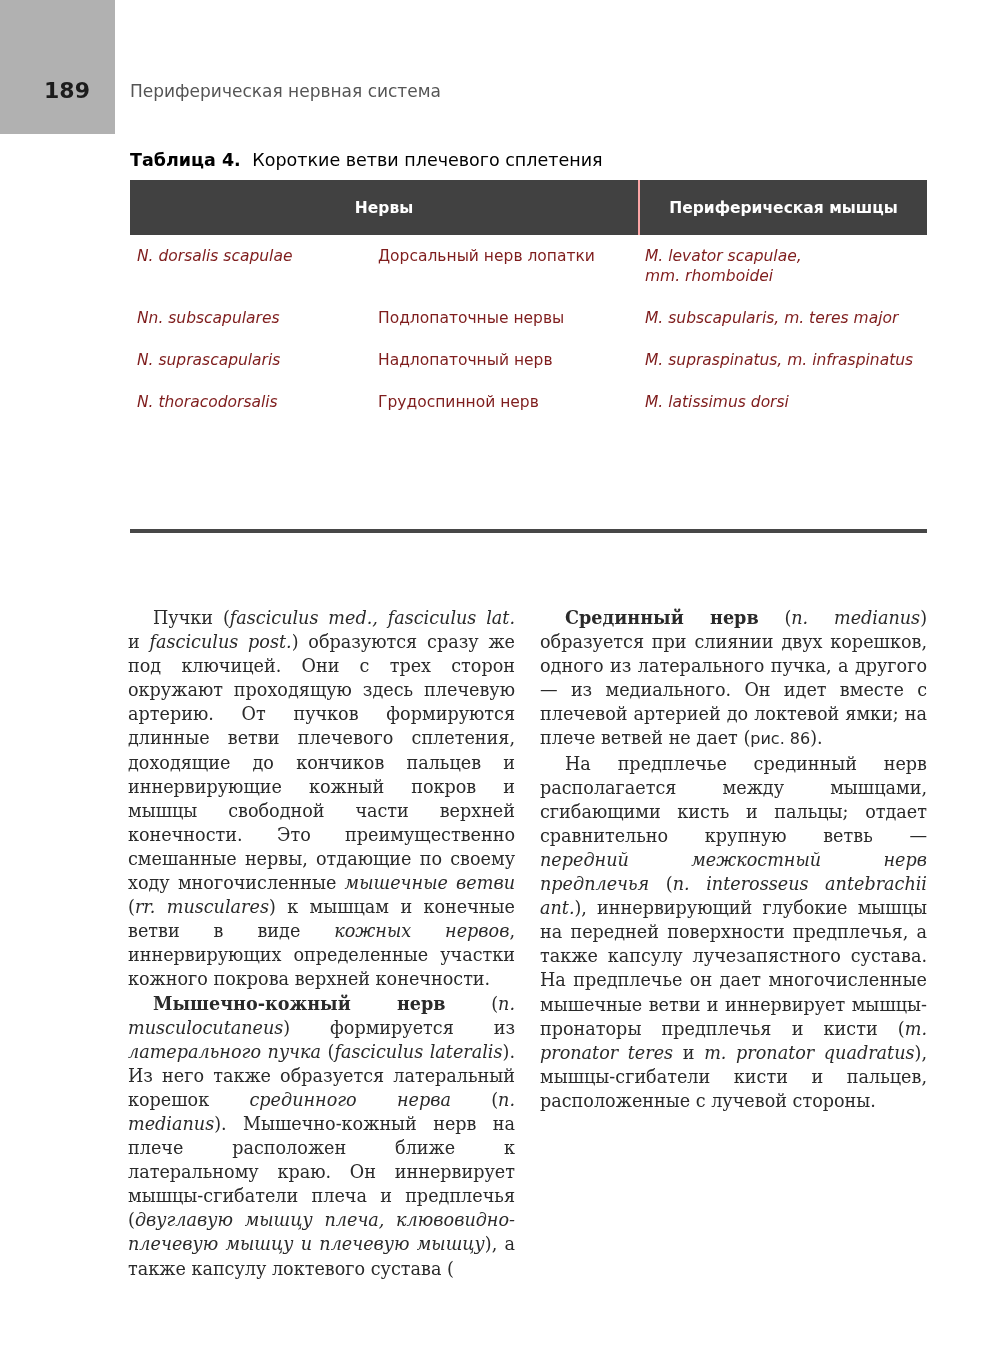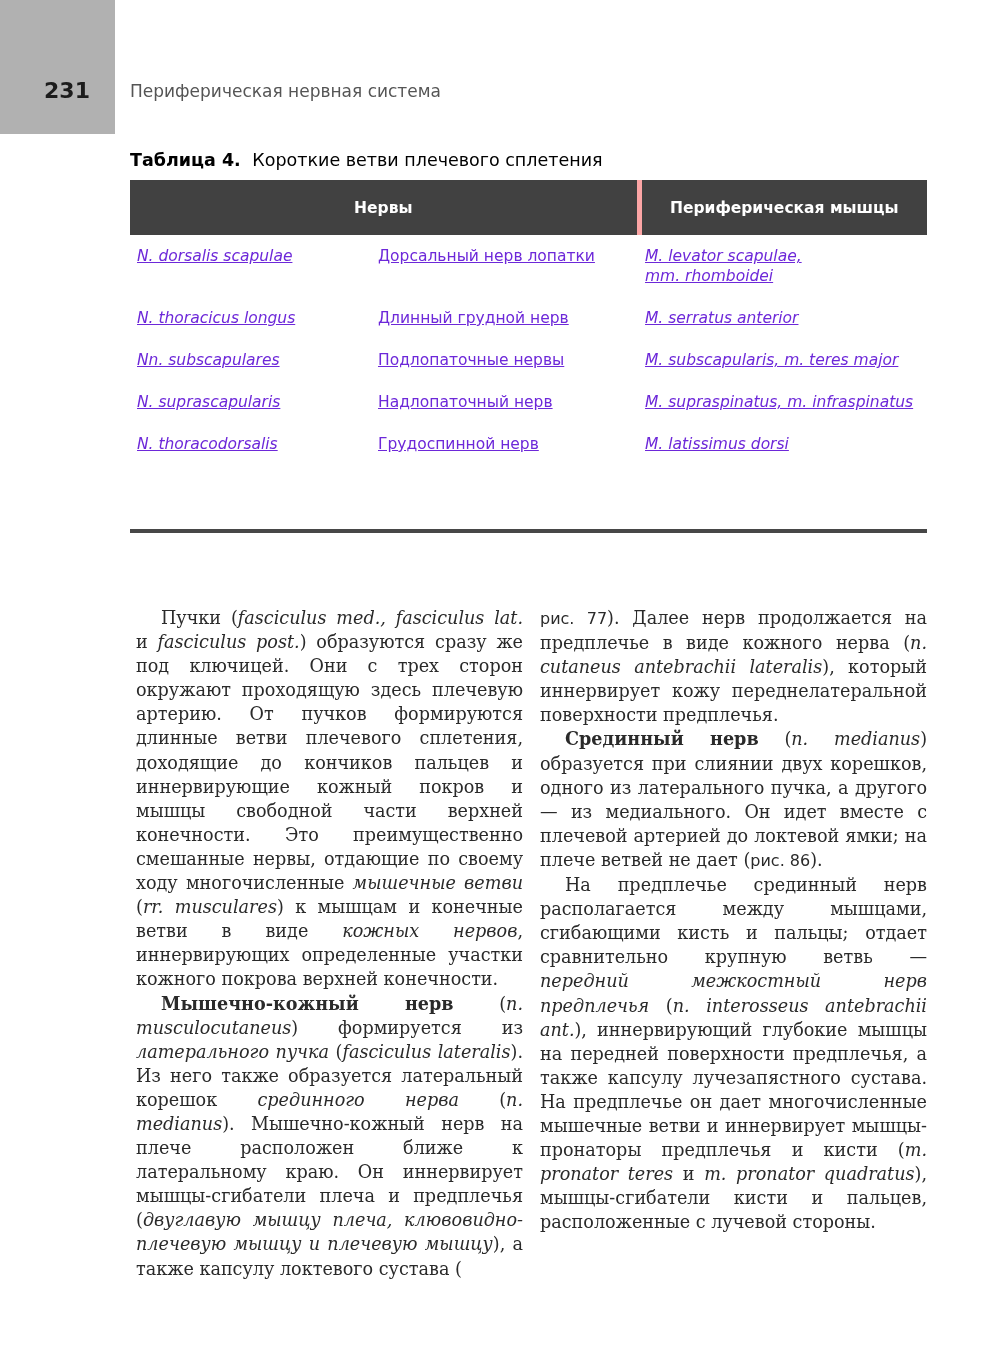--- a/index.html
+++ b/index.html
@@ -25,74 +25,69 @@
   }
   .table-caption .label { font-weight: bold; margin-right: 6px; }
   table.nerves {
     position: absolute; left: 130px; top: 180px; width: 797px;
     border-collapse: collapse; font-family: "DejaVu Sans", sans-serif; font-size: 15.5px;
   }
   table.nerves th {
     background: #414141; color: #ffffff; font-weight: bold; height: 55px;
     text-align: center; font-size: 15.5px; padding: 0;
   }
-  table.nerves th.h1 { border-right: 5px solid #fca5a5; }
+  table.nerves th.h1 { border-right: 2px solid #fca5a5; }
   table.nerves td {
-    vertical-align: top; padding: 0; color: #6d28d9; line-height: 20px; text-decoration: underline;
+    vertical-align: top; padding: 0; color: #7f1d1d; line-height: 20px;
   }
   table.nerves tr.row td { padding-top: 11px; padding-bottom: 11px; }
   td.latin { width: 241px; padding-left: 7px !important; font-style: italic; }
   td.ru { width: 261px; }
   td.muscles { font-style: italic; padding-left: 6px !important; }
   .table-bottom {
     position: absolute; left: 130px; top: 529px; width: 797px; height: 4px; background: #474747;
   }
   .col {
     position: absolute; top: 606px; width: 387px;
     font-family: "DejaVu Serif", serif; font-size: 17.6px; line-height: 24.1px;
     color: #2a2a2a; text-align: justify; hyphens: manual;
   }
-  .col.left { left: 136px; }
+  .col.left { left: 128px; }
   .col.right { left: 540px; }
   .col p { margin: 0; text-indent: 25px; }
   .col p.cont { text-indent: 0; }
   .col i { font-style: italic; }
   .col b { font-weight: bold; }
   .col .ref { font-family: "DejaVu Sans", sans-serif; font-size: 16px; }
 </style>
 </head>
 <body>
 
 <div class="page-tab"></div>
-<div class="page-number">231</div>
+<div class="page-number">189</div>
 <div class="running-head">Периферическая нервная система</div>
 
 <div class="table-caption">
   <span class="label">Таблица 4.</span>
   <span>Короткие ветви плечевого сплетения</span>
 </div>
 
 <table class="nerves">
   <thead>
     <tr>
       <th class="h1" colspan="2">Нервы</th>
       <th>Периферическая мышцы</th>
     </tr>
   </thead>
   <tbody>
     <tr class="row">
       <td class="latin">N. dorsalis scapulae</td>
       <td class="ru">Дорсальный нерв лопатки</td>
       <td class="muscles" style="white-space:pre-line">M. levator scapulae,
 mm. rhomboidei</td>
-    </tr>
-    <tr class="row">
-      <td class="latin">N. thoracicus longus</td>
-      <td class="ru">Длинный грудной нерв</td>
-      <td class="muscles">M. serratus anterior</td>
     </tr>
     <tr class="row">
       <td class="latin">Nn. subscapulares</td>
       <td class="ru">Подлопаточные нервы</td>
       <td class="muscles">M. subscapularis, m. teres major</td>
     </tr>
     <tr class="row">
       <td class="latin">N. suprascapularis</td>
       <td class="ru">Надлопаточный нерв</td>
       <td class="muscles">M. supraspinatus, m. infraspinatus</td>
@@ -105,16 +100,15 @@
   </tbody>
 </table>
 <div class="table-bottom"></div>
 
 <div class="col left">
   <p><span>Пучки (</span><i>fasciculus med., fasciculus lat.</i><span> и </span><i>fasciculus post.</i><span>) образуются сразу же под ключицей. Они с трех сторон окружают проходящую здесь плечевую артерию. От пучков формируются длинные ветви плечевого сплетения, доходящие до кончиков пальцев и иннервирующие кожный покров и мышцы свободной части верхней конечности. Это преимущественно смешанные нервы, отдающие по своему ходу многочисленные </span><i>мышечные ветви</i><span> (</span><i>rr. musculares</i><span>) к мышцам и конечные ветви в виде </span><i>кожных нервов</i><span>, иннервирующих определенные участки кожного покрова верхней конечности.</span></p>
   <p><b>Мышечно-кожный нерв</b><span> (</span><i>n. musculocutaneus</i><span>) формируется из </span><i>латерального пучка</i><span> (</span><i>fasciculus lateralis</i><span>). Из него также образуется латеральный корешок </span><i>срединного нерва</i><span> (</span><i>n. medianus</i><span>). Мышечно-кожный нерв на плече расположен ближе к латеральному краю. Он иннервирует мышцы-сгибатели плеча и предплечья (</span><i>двуглавую мышцу плеча, клювовидно-плечевую мышцу и плечевую мышцу</i><span>), а также капсулу локтевого сустава (</span></p>
 </div>
 
 <div class="col right">
-  <p class="cont"><span class="ref">рис. 77</span><span>). Далее нерв продолжается на предплечье в виде кожного нерва (</span><i>n. cutaneus antebrachii lateralis</i><span>), который иннервирует кожу переднелатеральной поверхности предплечья.</span></p>
   <p><b>Срединный нерв</b><span> (</span><i>n. medianus</i><span>) образуется при слиянии двух корешков, одного из латерального пучка, а другого — из медиального. Он идет вместе с плечевой артерией до локтевой ямки; на плече ветвей не дает (</span><span class="ref">рис. 86</span><span>).</span></p>
   <p><span>На предплечье срединный нерв располагается между мышцами, сгибающими кисть и пальцы; отдает сравнительно крупную ветвь — </span><i>передний межкостный нерв предплечья</i><span> (</span><i>n. interosseus antebrachii ant.</i><span>), иннервирующий глубокие мышцы на передней поверхности предплечья, а также капсулу лучезапястного сустава. На предплечье он дает многочисленные мышечные ветви и иннервирует мышцы-пронаторы предплечья и кисти (</span><i>m. pronator teres</i><span> и </span><i>m. pronator quadratus</i><span>), мышцы-сгибатели кисти и пальцев, расположенные с лучевой стороны.</span></p>
 </div>
 
 </body></html>

